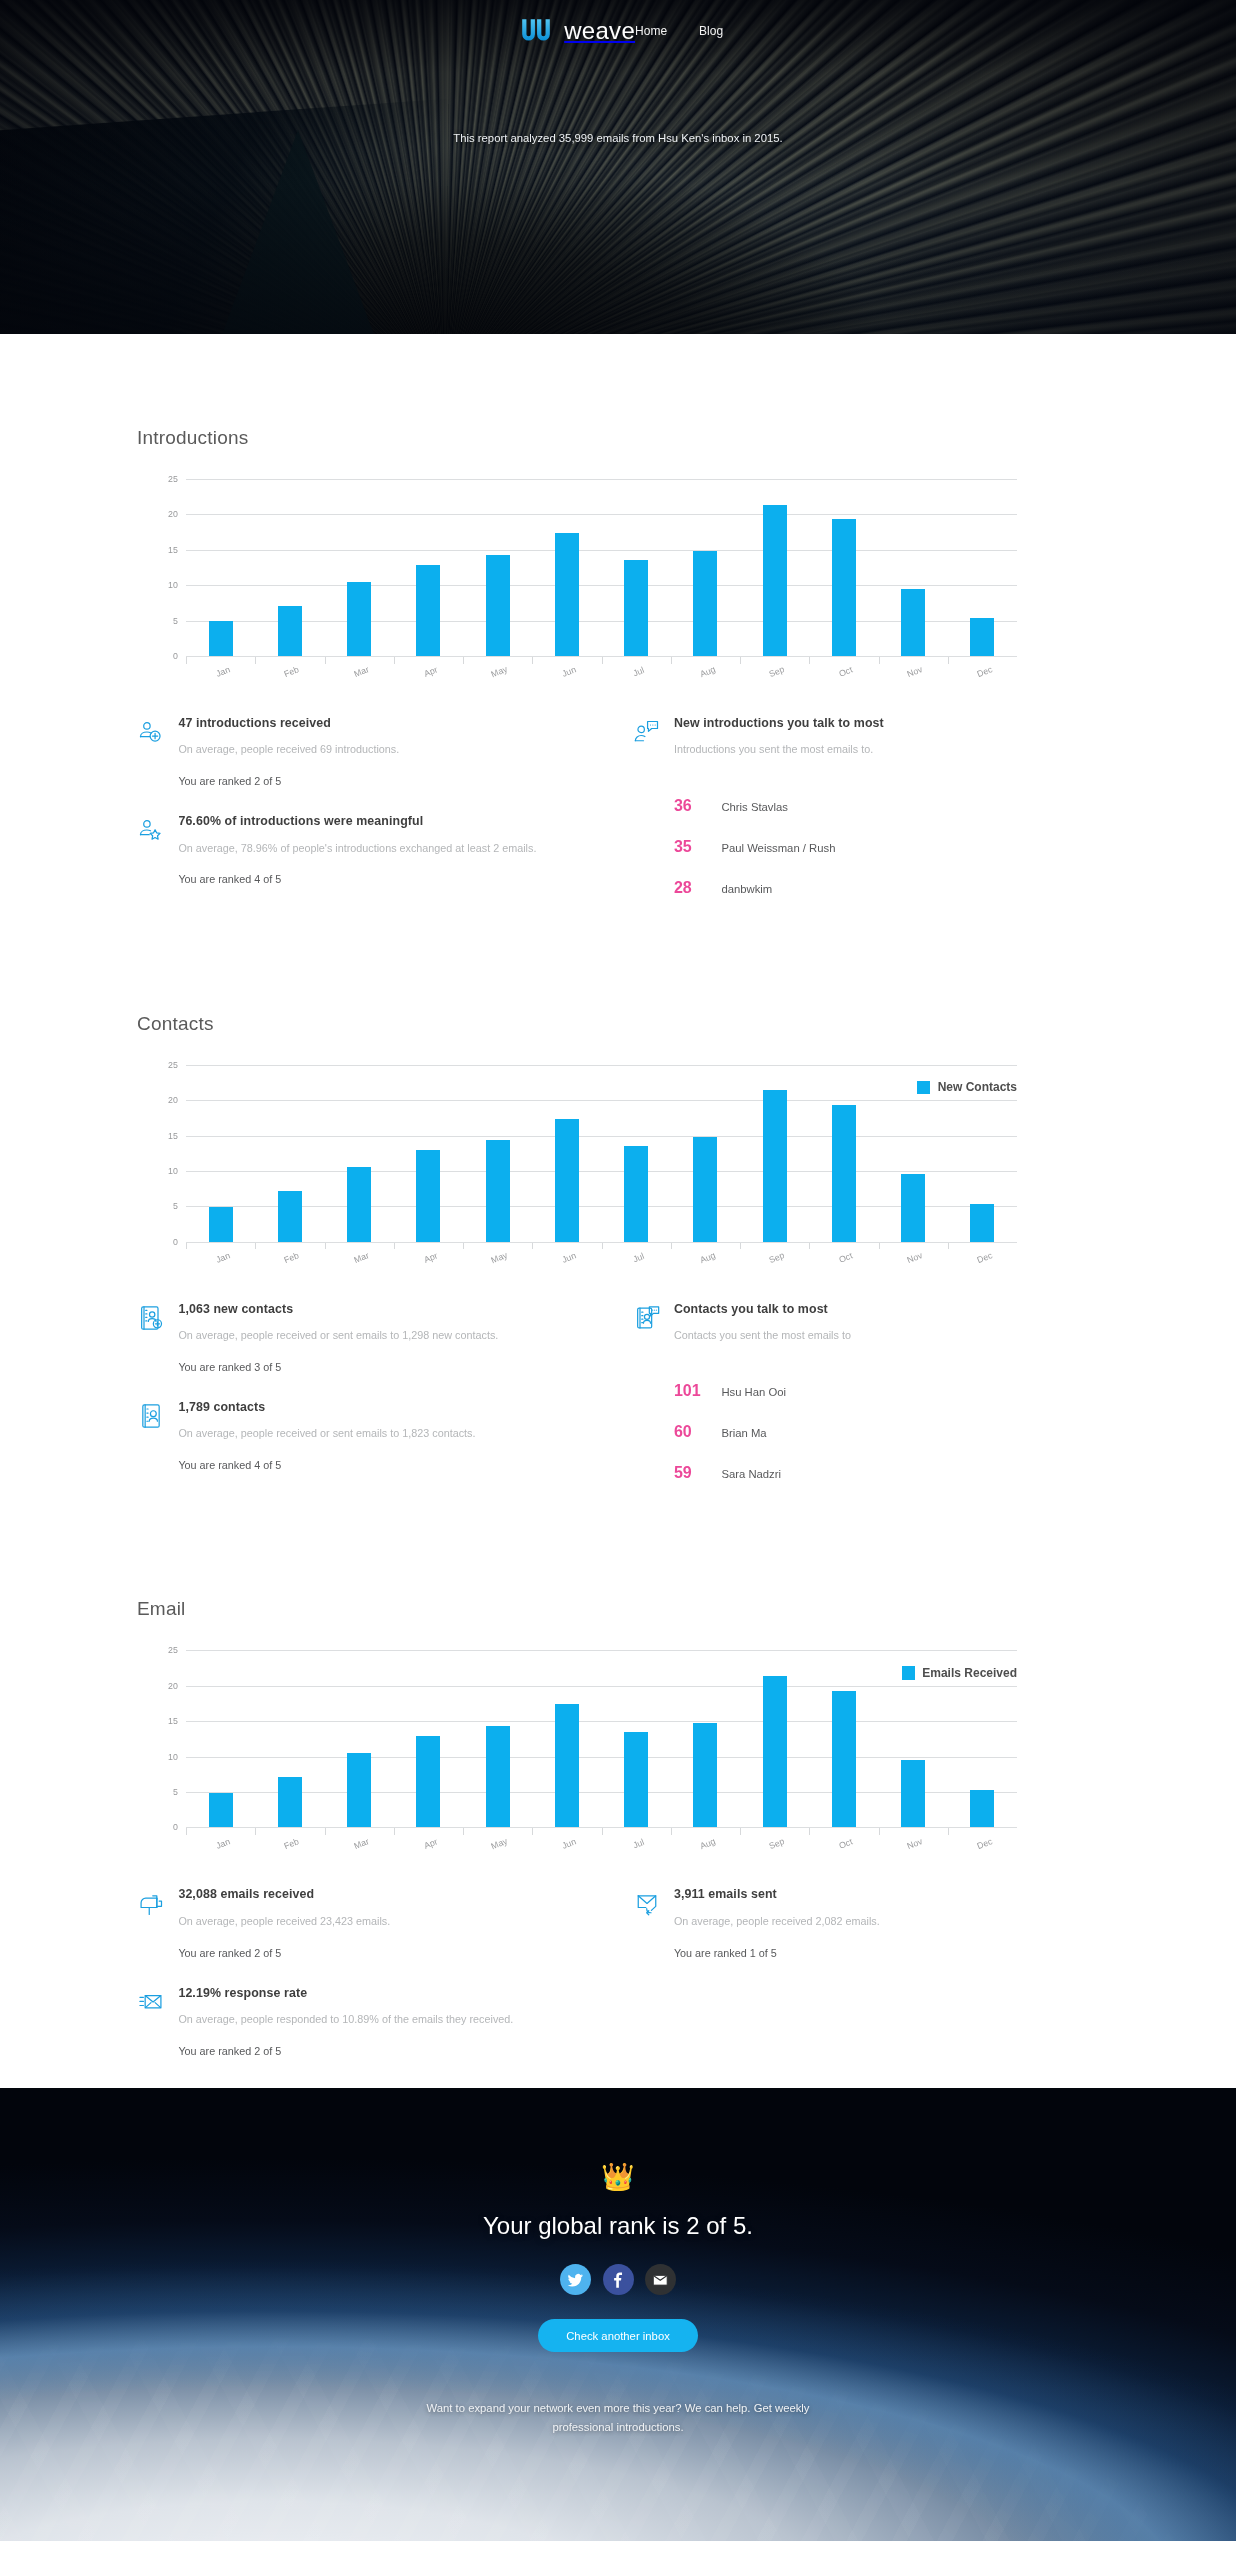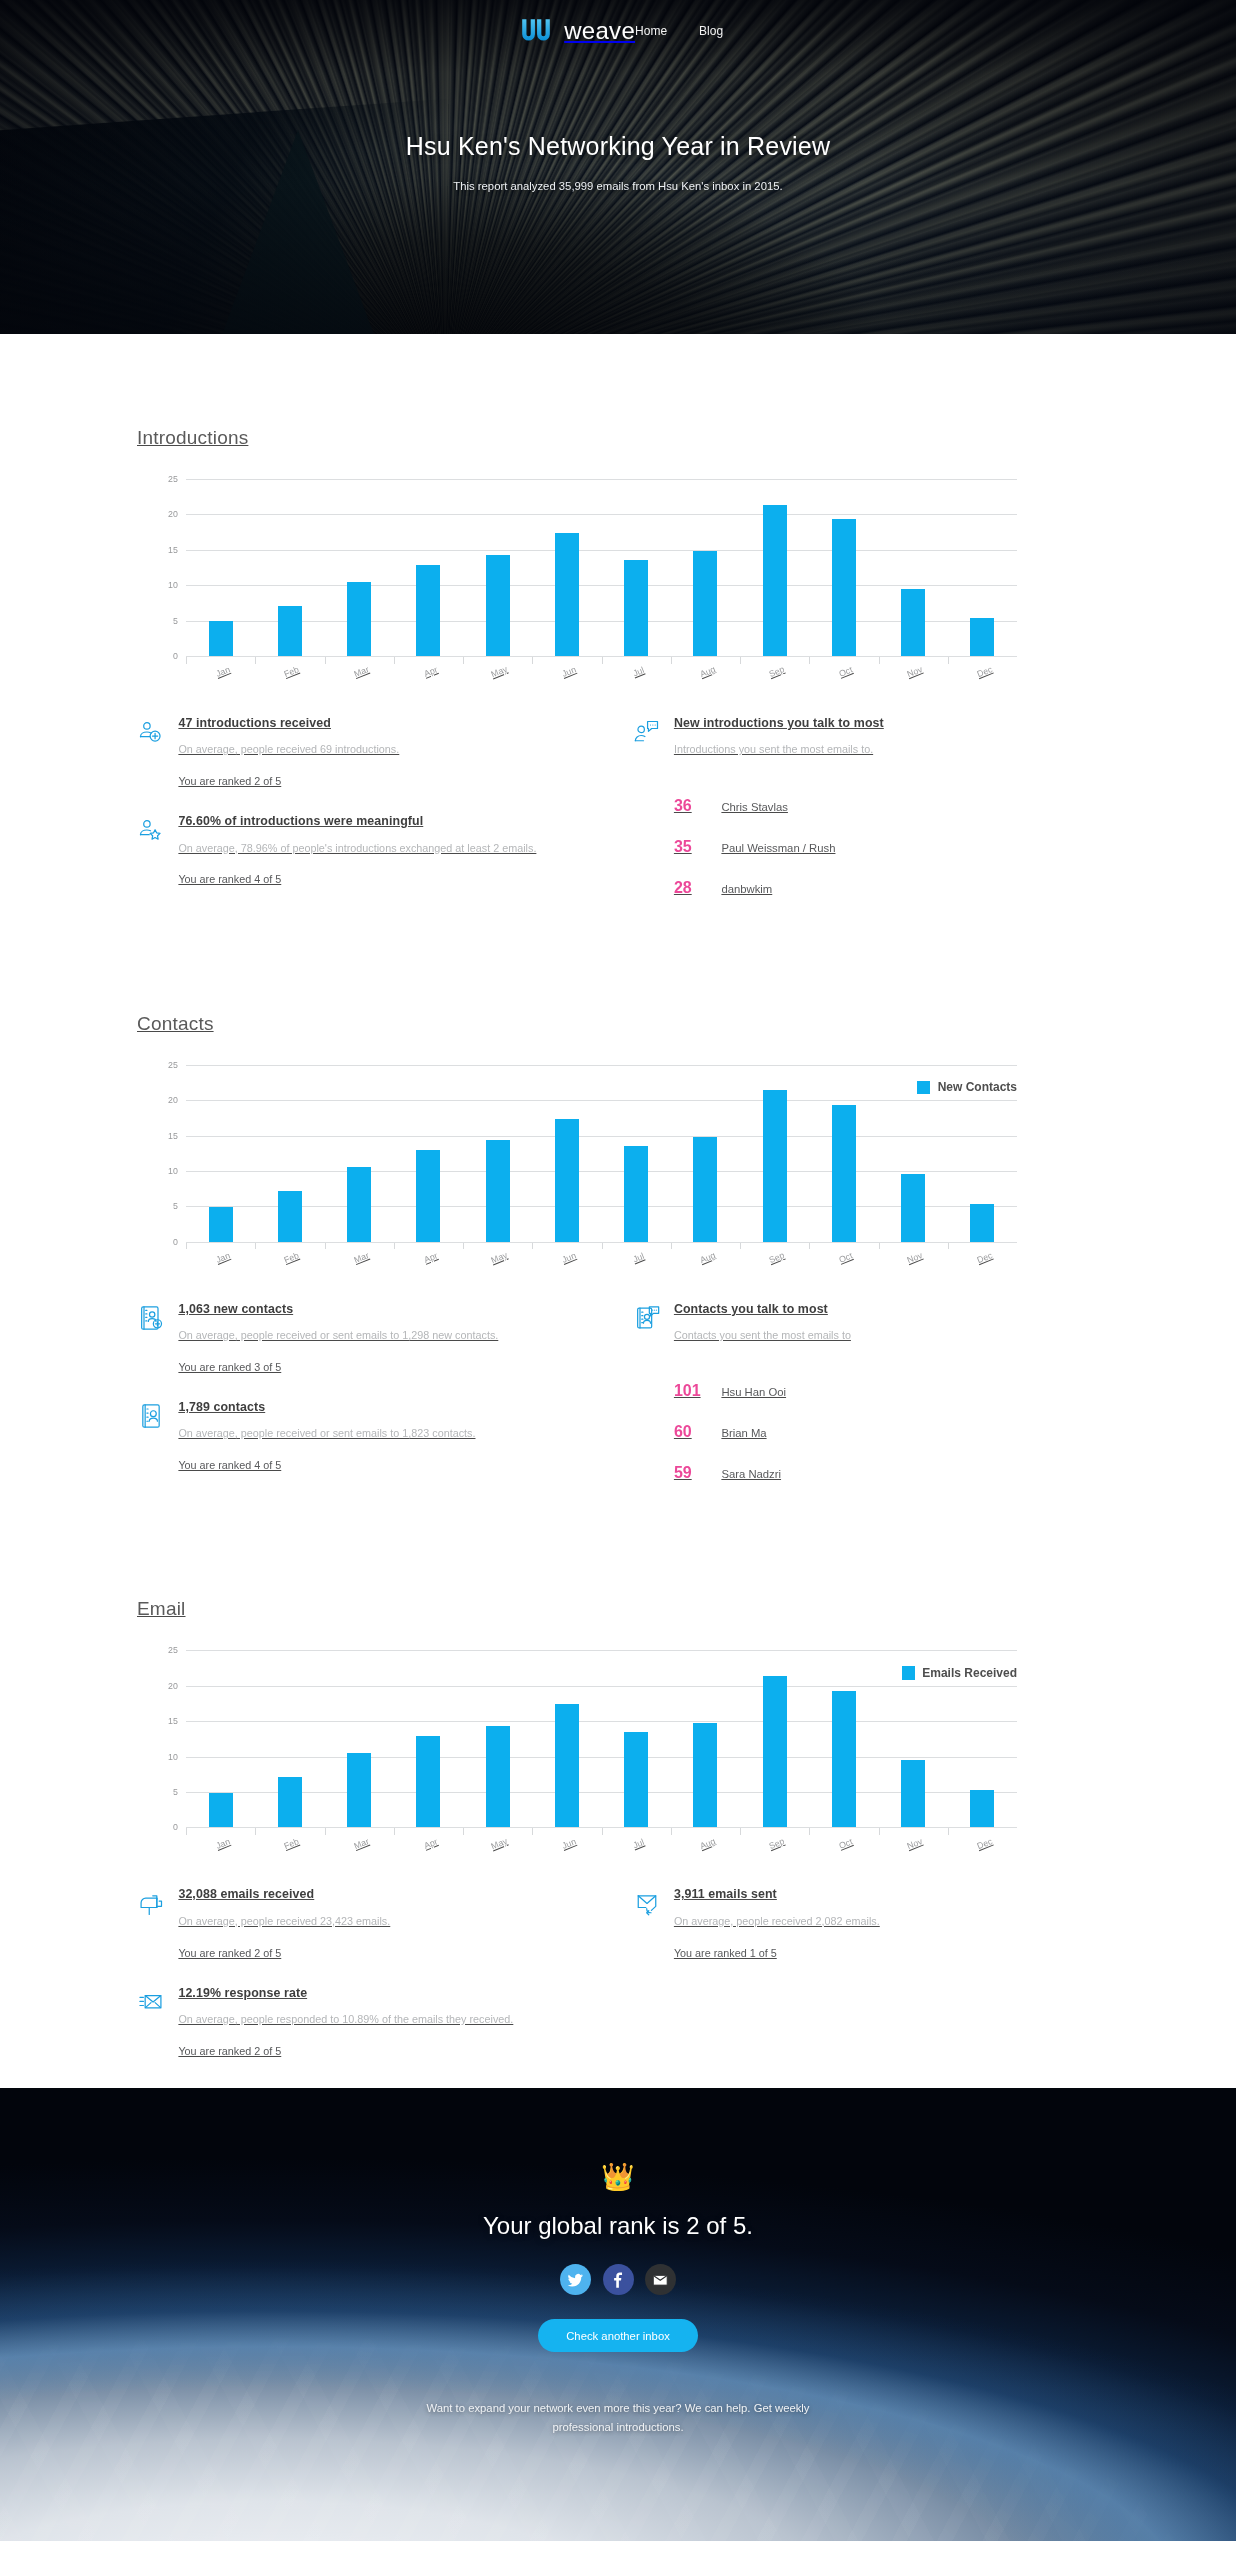--- a/index.html
+++ b/index.html
@@ -94,21 +94,21 @@
   }
   .hero-sub {
     margin-top: 18.5px;
     color: #eef1f4;
     font-size: 11.3px;
     font-weight: 400;
     text-shadow: 0 1px 5.2px rgba(0,0,0,0.6);
   }
 
   
-  .content { padding: 0 0 31px 0; background: #fff; text-decoration: underline; }
+  .content { padding: 0 0 31px 0; background: #fff; }
   .section { width: 1236px; padding: 0 137px; }
   .section-title {
     font-size: 19px;
     color: #5a5a5a;
     font-weight: 400;
     letter-spacing: 0.2px;
   }
 
   
   .chart-wrap { position: relative; margin-top: 30px; height: 206px; }
@@ -360,21 +360,20 @@
       </span>
       <span class="brand-name">weave</span>
     </a>
     <div class="nav-links">
       <a class="nav-link" href="#">Home</a>
       <a class="nav-link" href="#">Blog</a>
     </div>
   </nav>
 
   <div class="hero-copy">
-    <h1 class="hero-title">Hsu Ken's Networking Year in Review</h1>
     <p class="hero-sub">This report analyzed 35,999 emails from Hsu Ken's inbox in 2015.</p>
   </div>
 </header>
 
 <main class="content">
   <div id="sections-root">
       <div class="section-gap"></div>
       <section class="section">
         <h2 class="section-title">Introductions</h2>
         <div class="chart-wrap">

